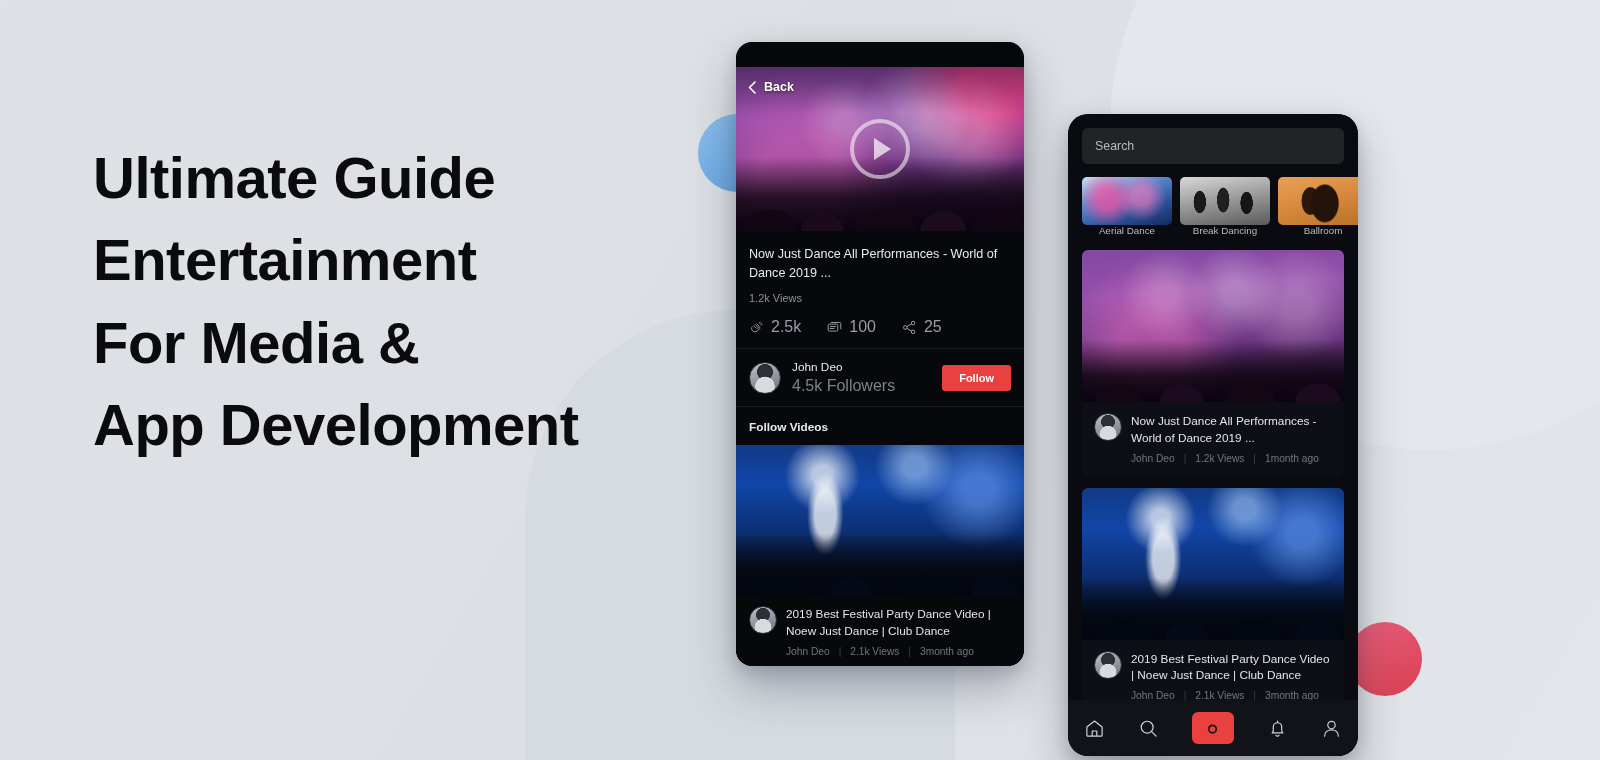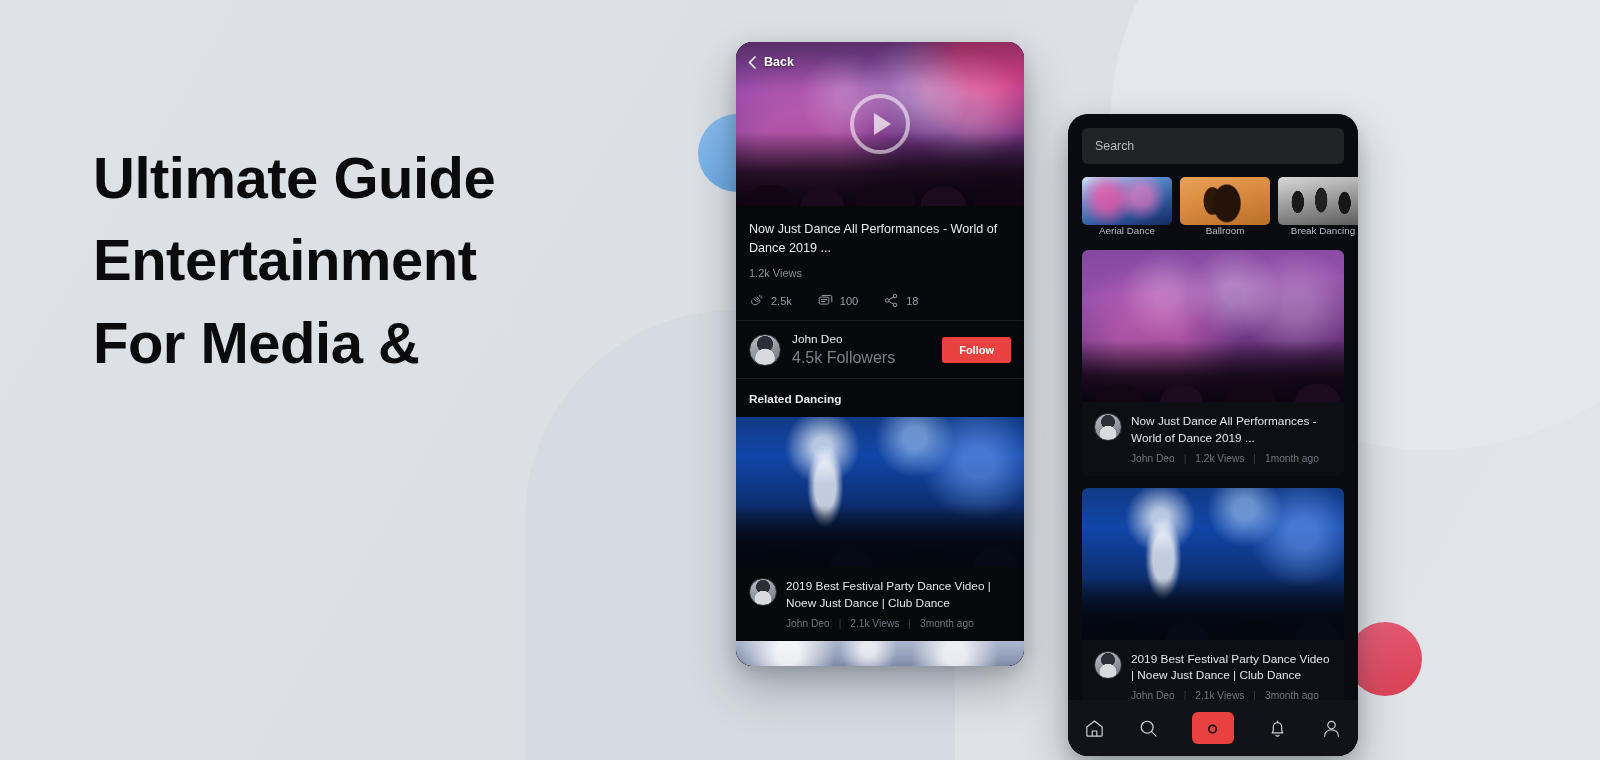--- a/index.html
+++ b/index.html
@@ -66,21 +66,21 @@
   .screen { position: absolute; inset: 0; background: #07080c; overflow: hidden; }
 
   
   #phone-one {
     left: 736px; top: 42px;
     width: 288px; height: 624px;
     border-radius: 16px;
   }
   #phone-one .screen { border-radius: 16px; }
 
-  .hero { position: relative; height: 164px; overflow: hidden; }
+  .hero { position: relative; height: 164px; overflow: hidden; margin-top: 25px; }
   .hero-img {
     position: absolute; inset: 0;
     background:
       radial-gradient(circle at 22% 68%, rgba(255,120,200,.40) 0 16%, transparent 42%),
       radial-gradient(circle at 62% 30%, rgba(255,255,255,.30) 0 6%, transparent 26%),
       radial-gradient(circle at 38% 34%, rgba(255,255,255,.26) 0 5%, transparent 22%),
       radial-gradient(circle at 80% 40%, rgba(255,240,255,.26) 0 6%, transparent 24%),
       radial-gradient(circle at 88% 12%, rgba(236,62,128,.75) 0 10%, transparent 30%),
       linear-gradient(175deg, #7d4296 0%, #8e48a6 30%, #6c3380 62%, #2a1733 88%, #120a18 100%);
   }
@@ -123,21 +123,21 @@
 
   .video-meta { padding: 14px 13px 12px; background: #07080c; }
   .video-title {
     color: #e9eaee; font-size: 12.6px; line-height: 1.48;
     margin-bottom: 10px;
   }
   .video-views { color: #8d9099; font-size: 11px; margin-bottom: 14px; }
 
   .stats-row { display: flex; align-items: center; gap: 26px; }
   .stat { display: flex; align-items: center; gap: 7px; }
-  .stat-val { color: #9a9da6; font-size: 11px; }
+  .stat-val { color: #9a9da6; font-size: 16px; }
 
   .divider { height: 1px; background: #1b1d24; }
 
   .author-row {
     display: flex; align-items: center;
     padding: 11px 13px; background: #07080c;
   }
   .avatar {
     width: 30px; height: 30px; border-radius: 50%;
     flex: none; margin-right: 11px;
@@ -299,20 +299,21 @@
 
   <div class="bg-shape" id="bg-circle-topright"></div>
   <div class="bg-shape" id="bg-blob-bottomleft"></div>
   <div class="bg-shape" id="bg-circle-blue"></div>
   <div class="bg-shape" id="bg-circle-pink"></div>
 
   <h1 id="headline">
     <span class="ln">Ultimate Guide</span>
     <span class="ln">Entertainment</span>
     <span class="ln">For Media &amp;</span>
+    <span class="ln">App Development</span>
   </h1>
 
   <div class="phone" id="phone-one">
     <div class="screen">
 
       <div class="hero">
         <div class="hero-img"></div>
         <div class="hero-crowd"></div>
         <div class="hero-vignette"></div>
         <div class="back-row">
@@ -353,39 +354,39 @@
           </div>
           <div class="stat">
             <span>
               <svg width="15" height="15" viewBox="0 0 16 16">
                 <circle cx="11.8" cy="3.3" r="1.9" fill="none" stroke="#9a9da6" stroke-width="1.05"></circle>
                 <circle cx="3.4" cy="8.0" r="1.9" fill="none" stroke="#9a9da6" stroke-width="1.05"></circle>
                 <circle cx="11.8" cy="12.7" r="1.9" fill="none" stroke="#9a9da6" stroke-width="1.05"></circle>
                 <path d="M10.1 4.3 L5.1 7.0 M5.1 9.0 L10.1 11.7" stroke="#9a9da6" stroke-width="1.05" stroke-linecap="round"></path>
               </svg>
             </span>
-            <span class="stat-val">18</span>
+            <span class="stat-val">25</span>
           </div>
         </div>
       </div>
 
       <div class="divider"></div>
 
       <div class="author-row">
         <div class="avatar"></div>
         <div class="author-info">
           <div class="author-name">John Deo</div>
           <div class="author-sub">4.5k Followers</div>
         </div>
         <button class="follow-btn">Follow</button>
       </div>
 
       <div class="divider"></div>
 
-      <div class="section-head">Related Dancing</div>
+      <div class="section-head">Follow Videos</div>
 
       <div class="rel-card">
         <div class="rel-thumb">
           <div class="thumb-blue"></div>
         </div>
         <div class="rel-info">
           <div class="avatar sm"></div>
           <div class="rel-text">
             <div class="rel-title">2019 Best Festival Party Dance Video | Noew Just Dance | Club Dance</div>
             <div class="rel-sub">
@@ -414,29 +415,29 @@
 
         <div class="cat-strip">
           <div class="cat">
             <div class="cat-img">
                 <div class="cat-aerial"></div>
               </div>
             <div class="cat-label">Aerial Dance</div>
           </div>
           <div class="cat">
             <div class="cat-img">
+                <div class="cat-break"></div>
+              </div>
+            <div class="cat-label">Break Dancing</div>
+          </div>
+          <div class="cat">
+            <div class="cat-img">
                 <div class="cat-ballroom"></div>
               </div>
             <div class="cat-label">Ballroom</div>
-          </div>
-          <div class="cat">
-            <div class="cat-img">
-                <div class="cat-break"></div>
-              </div>
-            <div class="cat-label">Break Dancing</div>
           </div>
 
         </div>
 
         <div class="p2-card">
           <div class="p2-thumb purple"></div>
           <div class="p2-meta">
             <div class="avatar sm"></div>
             <div class="rel-text">
               <div class="rel-title">Now Just Dance All Performances - World of Dance 2019 ...</div>

